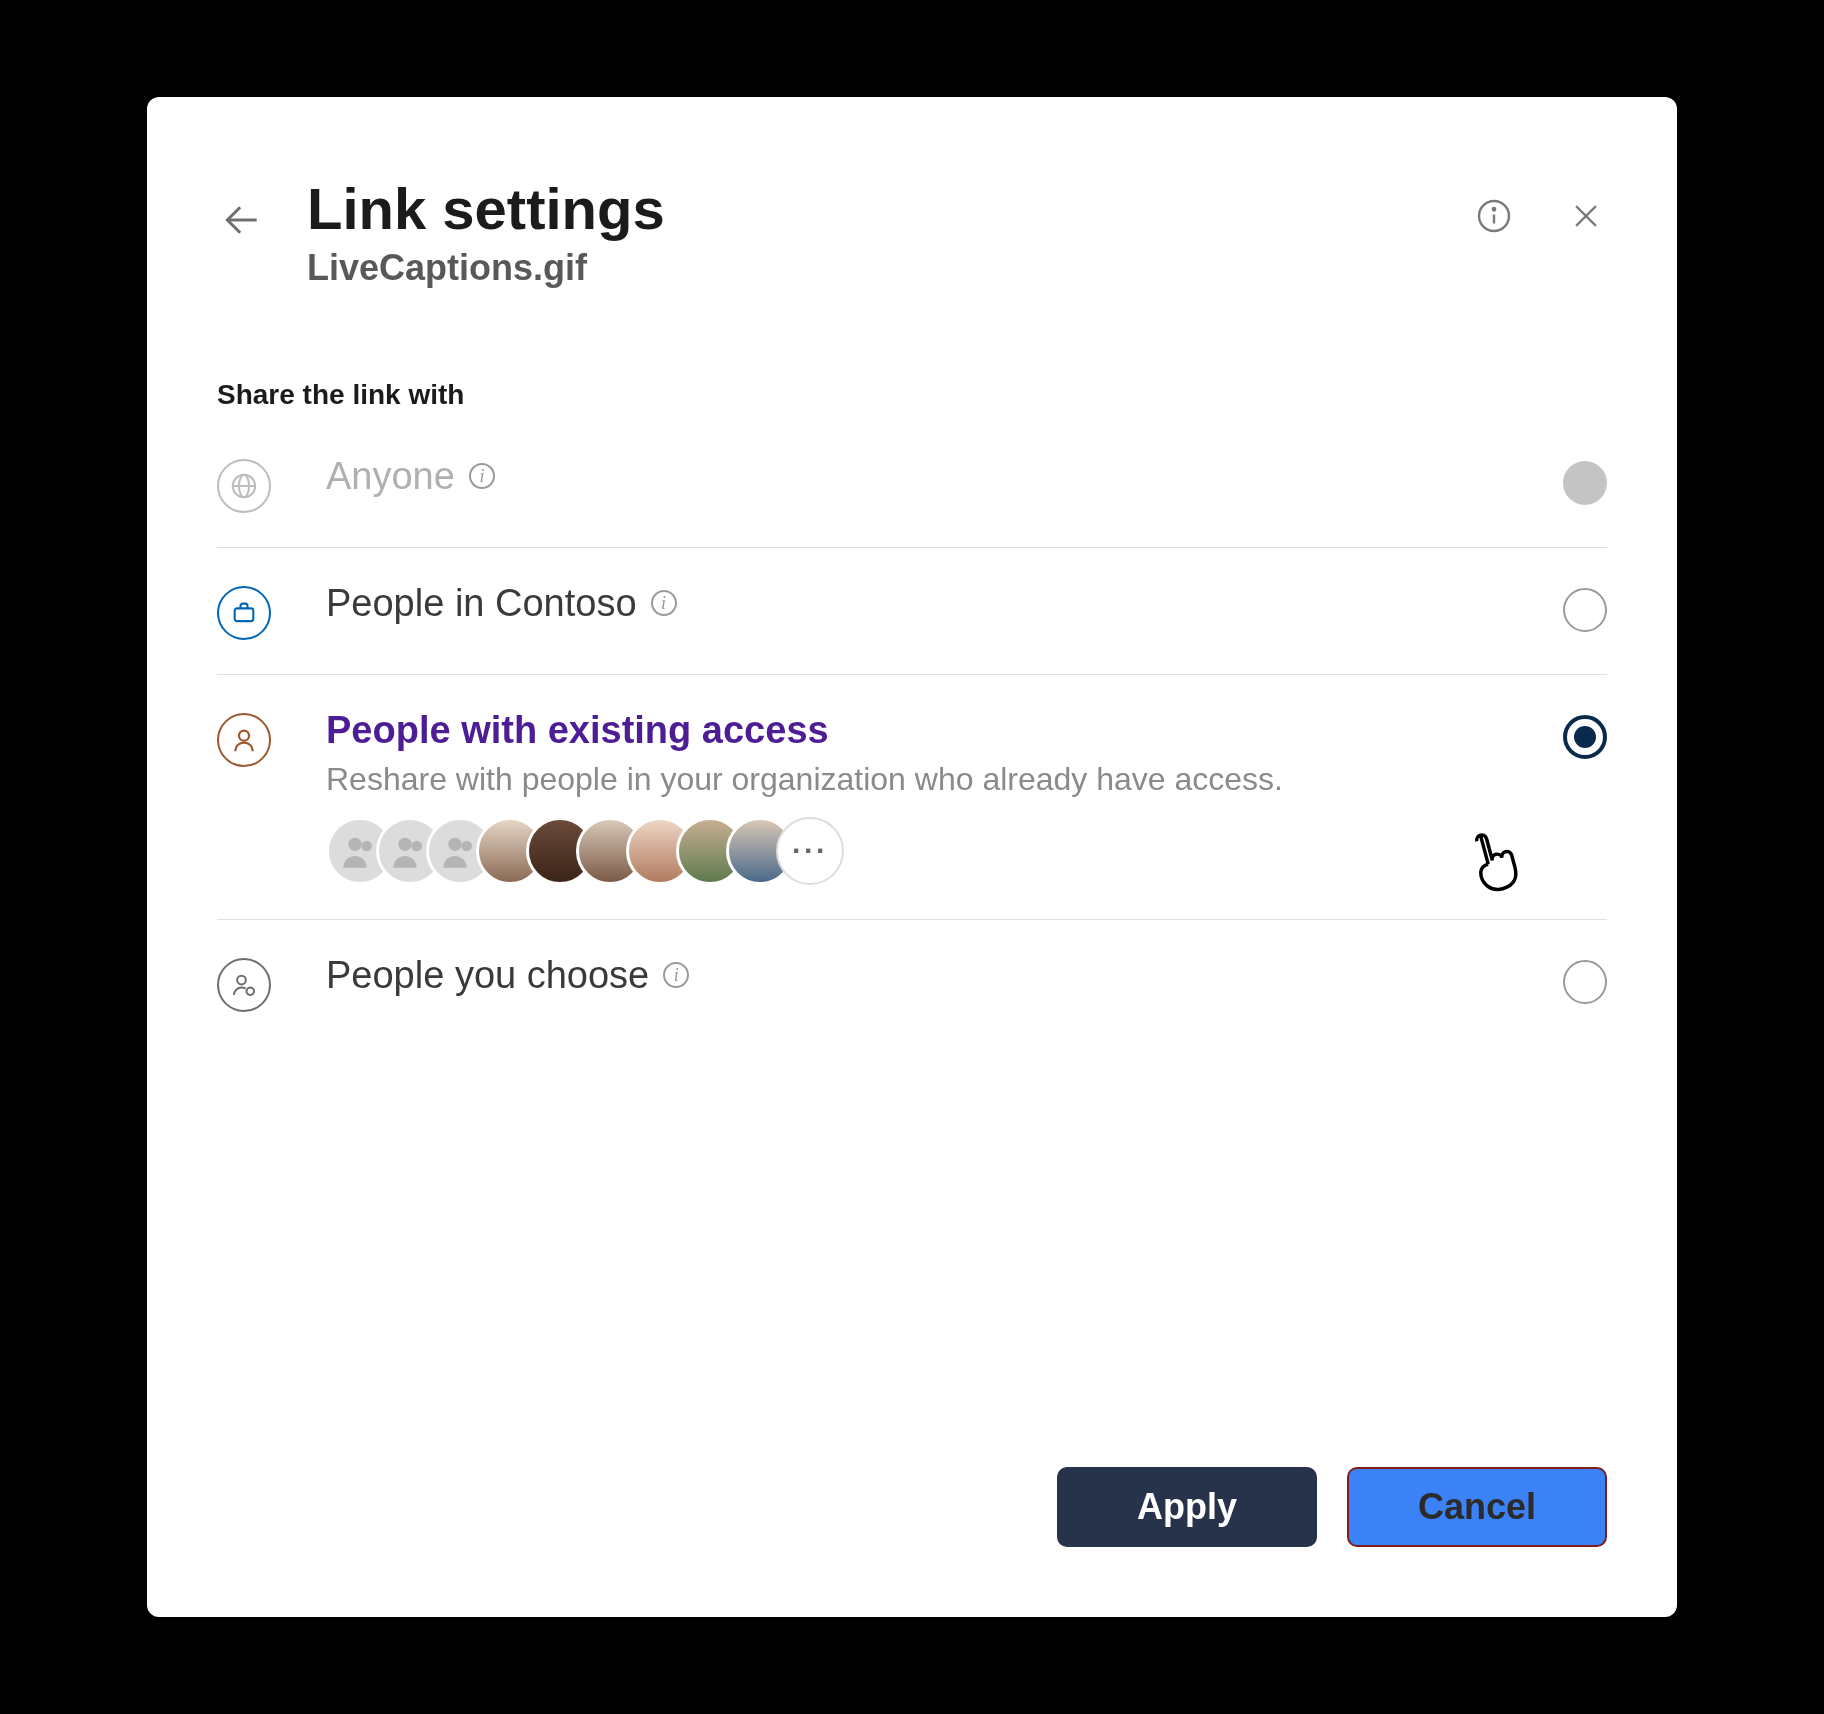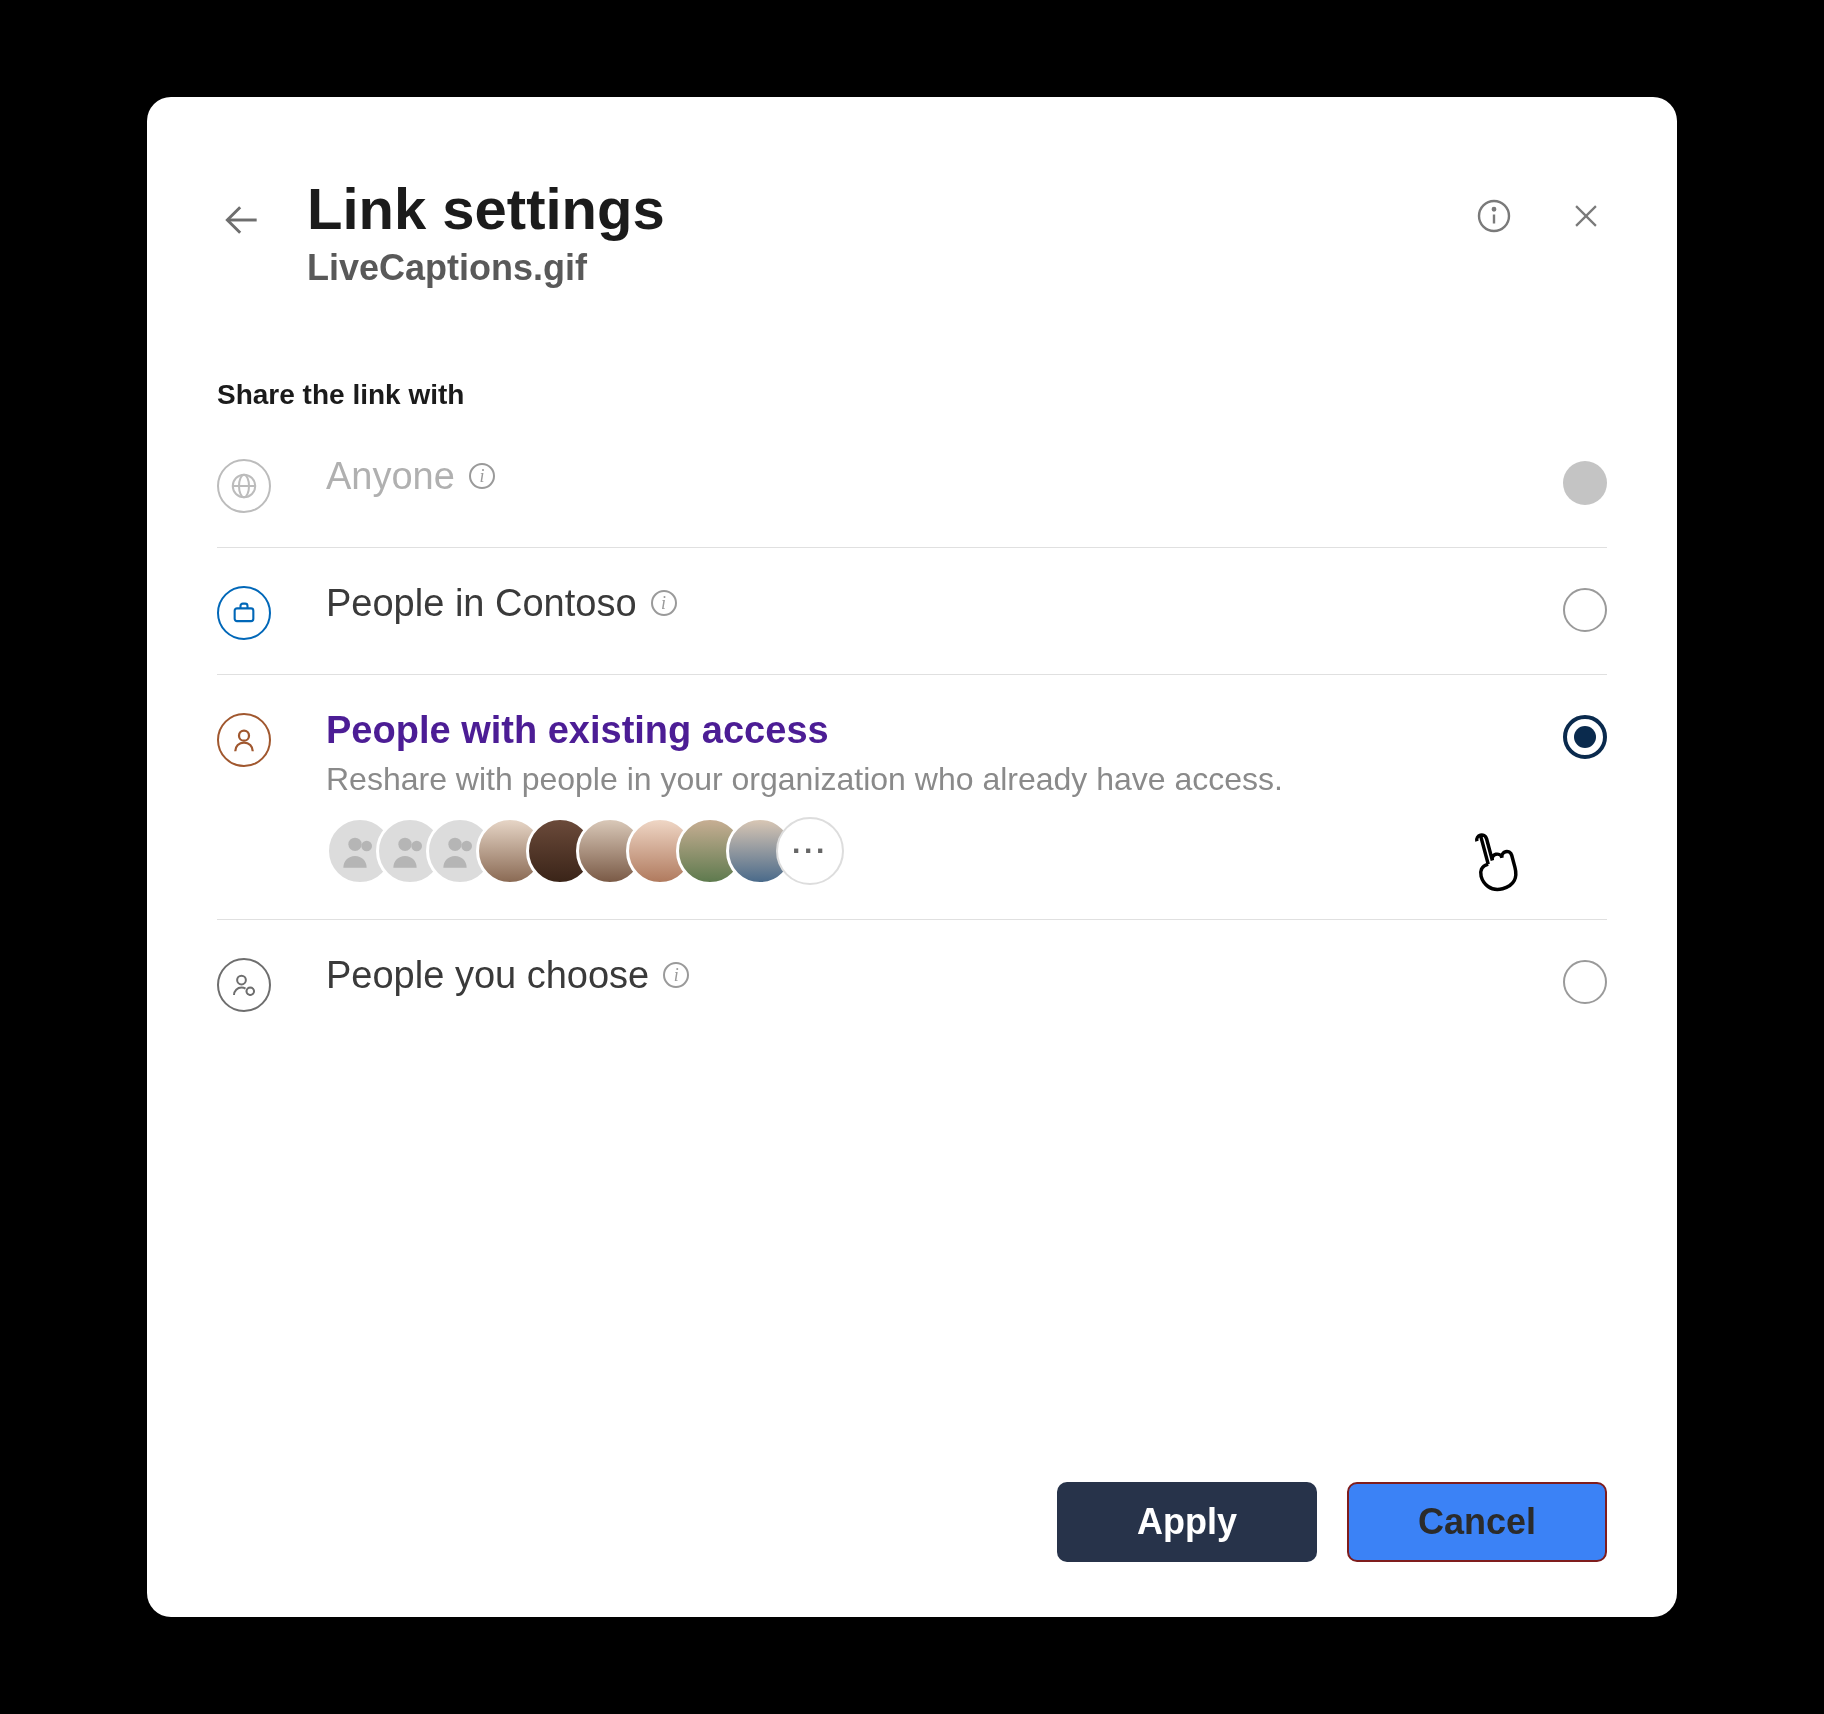--- a/index.html
+++ b/index.html
@@ -8,21 +8,21 @@
     font-family: "Segoe UI", -apple-system, BlinkMacSystemFont, sans-serif;
     background: #000;
     display: flex;
     align-items: center;
     justify-content: center;
   }
   .dialog {
     width: 1530px;
     height: 1520px;
     background: #fff;
-    border-radius: 24px;
+    border-radius: 12px;
     box-shadow: 0 12px 50px rgba(0,0,0,0.5);
     padding: 80px 70px 60px 70px;
     position: relative;
   }
   .header-row {
     display: flex;
     align-items: flex-start;
     gap: 40px;
   }
   .back-btn {
@@ -144,21 +144,21 @@
   .cursor {
     position:absolute;
     right: 150px;
     top: 730px;
     font-size: 50px;
     transform: rotate(-15deg);
     pointer-events:none;
   }
   .footer {
     position:absolute;
-    bottom: 55px;
+    bottom: 70px;
     right: 70px;
     display:flex;
     gap: 30px;
   }
   .btn {
     min-width: 260px;
     height: 80px;
     border-radius: 10px;
     font-size: 36px;
     font-weight:600;

